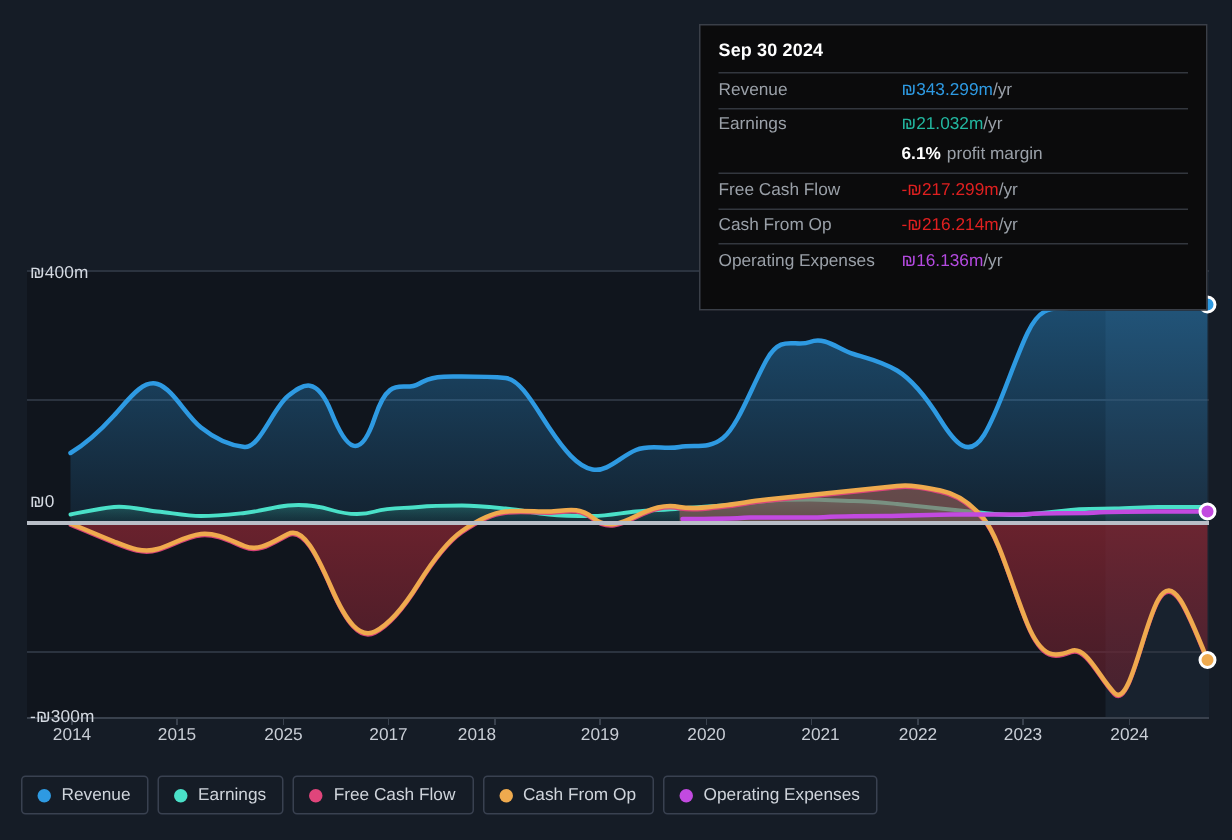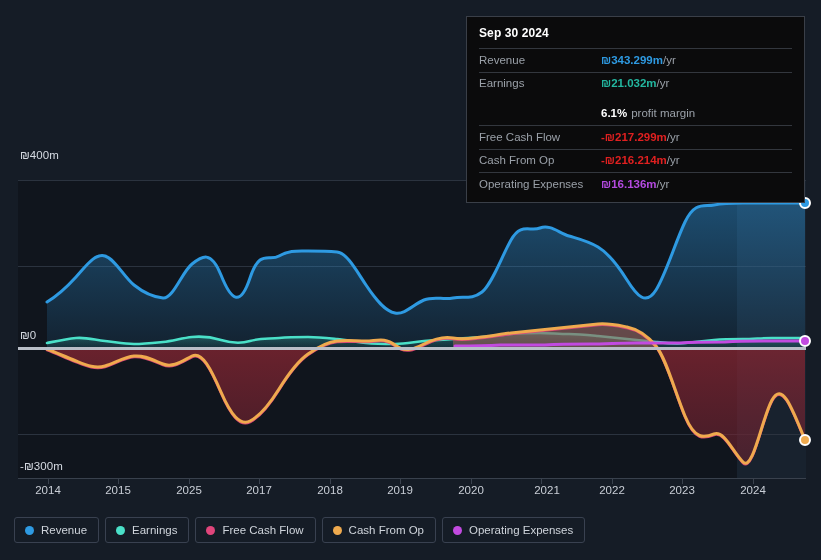--- a/index.html
+++ b/index.html
@@ -19,42 +19,42 @@
   
   .axis-label{
     position:absolute;
     color:#d5dae2;
     font-size:11.5px;
     letter-spacing:.1px;
     white-space:nowrap;
     pointer-events:none;
   }
   .y-label{left:20px;}
-  #y-top{top:149px;}
+  #y-top{top:176px;}
   #y-zero{top:329px;}
-  #y-bot{top:460px;text-align:right;}
+  #y-bot{top:472px;text-align:right;}
 
   .x-axis{position:absolute;left:0;top:484px;width:821px;height:20px;text-align:right;}
   .x-tick{
     position:absolute;top:0;
     transform:translateX(-50%);
     color:#c9ced6;
     font-size:11.5px;
     white-space:nowrap;
   }
 
   
   #tooltip{
     position:absolute;
     left:466px;top:16px;
     width:339px;
     background:#0b0b0c;
     border:1px solid #3a3f48;
     box-sizing:border-box;
-    padding:9px 12px 6px 12px;
+    padding:9px 12px 20px 12px;
     z-index:20;
   }
   #tt-date{
     color:#ffffff;
     font-size:12px;
     font-weight:bold;
     padding-bottom:8px;
     letter-spacing:.1px;
   }
   .tt-row{
@@ -65,24 +65,24 @@
     font-size:11.5px;
     line-height:1.35;
   }
   .tt-row.no-rule{border-top:none;padding-top:1px;text-align:center;}
   .tt-key{
     color:#9aa0a8;
     width:122px;
     flex:0 0 122px;
     white-space:nowrap;
   }
-  .tt-val{font-weight:bold;white-space:nowrap;}
+  .tt-val{font-weight:normal;white-space:nowrap;}
   .tt-unit{color:#9aa0a8;font-weight:normal;margin-left:0;}
   .tt-margin-pct{color:#ffffff;font-weight:bold;}
-  .tt-margin-txt{color:#9aa0a8;font-weight:normal;margin-left:4px;margin-top:10px;}
+  .tt-margin-txt{color:#9aa0a8;font-weight:normal;margin-left:4px;}
 
   
   #legend{
     position:absolute;
     left:14px;top:517px;
     display:flex;
     gap:6px;
   }
   .legend-item{
     display:flex;
@@ -285,21 +285,21 @@
 
   <div class="axis-label y-label" id="y-top">₪400m</div>
   <div class="axis-label y-label" id="y-zero">₪0</div>
   <div class="axis-label y-label" id="y-bot">-₪300m</div>
 
   <div class="x-axis">
     <div class="x-tick" style="left:48px">2014</div>
     <div class="x-tick" style="left:118px">2015</div>
     <div class="x-tick" style="left:189px">2025</div>
     <div class="x-tick" style="left:259px">2017</div>
-    <div class="x-tick" style="left:330px">2018</div>
+    <div class="x-tick" style="left:318px">2018</div>
     <div class="x-tick" style="left:400px">2019</div>
     <div class="x-tick" style="left:471px">2020</div>
     <div class="x-tick" style="left:547px">2021</div>
     <div class="x-tick" style="left:612px">2022</div>
     <div class="x-tick" style="left:682px">2023</div>
     <div class="x-tick" style="left:753px">2024</div>
   </div>
 
   <div id="tooltip">
     <div id="tt-date">Sep 30 2024</div>

